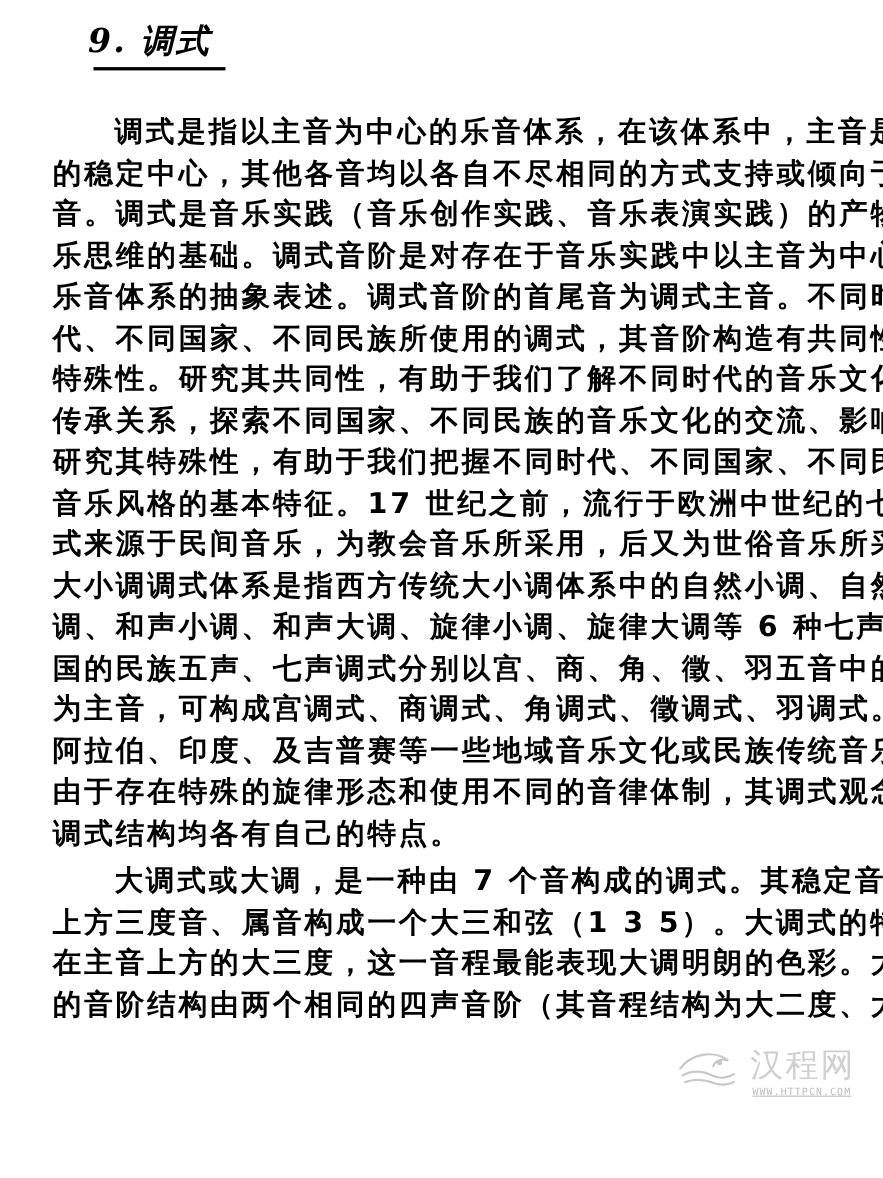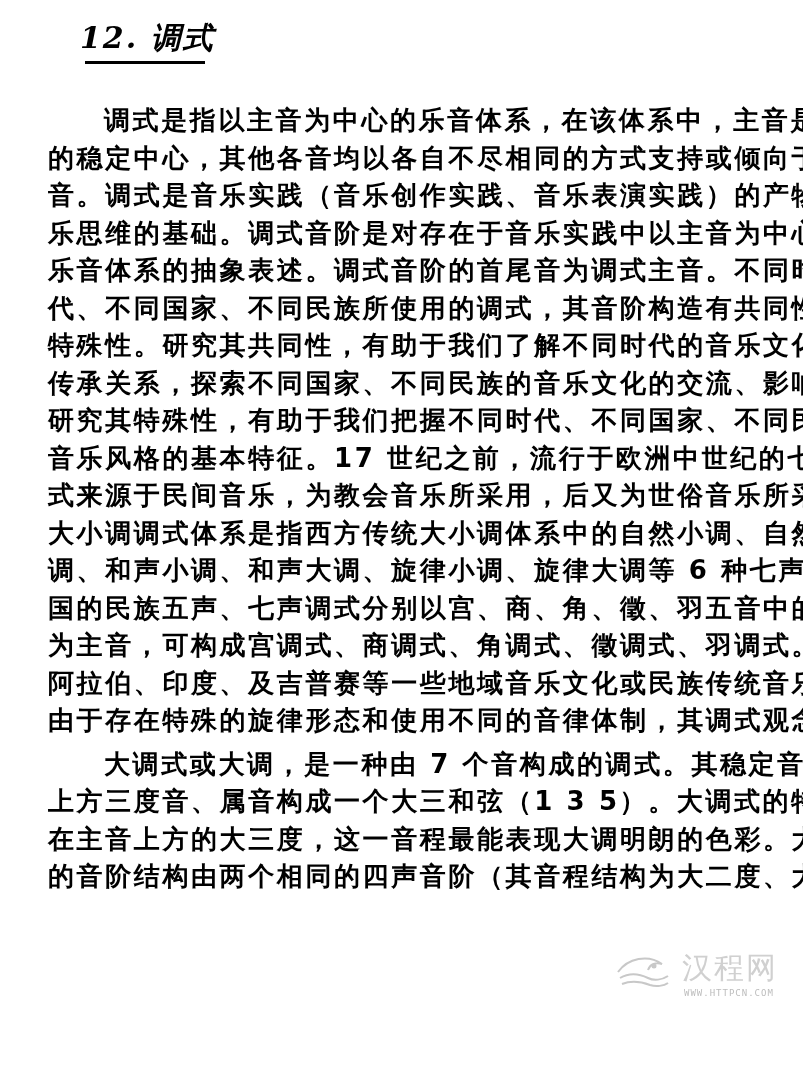--- a/index.html
+++ b/index.html
@@ -115,26 +115,27 @@
   }
   .wm-url {
     position: absolute;
     left: 72px;
     top: 40px;
     font-family: "DejaVu Sans Mono", "Liberation Mono", monospace;
     font-size: 9px;
     letter-spacing: 1px;
     color: #bdbdbd;
     white-space: nowrap;
+    text-decoration: underline;
   }
 </style>
 </head>
 <body>
 
-<div class="title">12. 调式</div>
+<div class="title">9. 调式</div>
 <div class="title-rule"></div>
 
 <div class="page-body">
   <div>
     <span class="line indent">调式是指以主音为中心的乐音体系，在该体系中，主音是唯一</span>
     <span class="line">的稳定中心，其他各音均以各自不尽相同的方式支持或倾向于主</span>
     <span class="line">音。调式是音乐实践（音乐创作实践、音乐表演实践）的产物，是音</span>
     <span class="line">乐思维的基础。调式音阶是对存在于音乐实践中以主音为中心的</span>
     <span class="line">乐音体系的抽象表述。调式音阶的首尾音为调式主音。不同时</span>
     <span class="line">代、不同国家、不同民族所使用的调式，其音阶构造有共同性，也有</span>
@@ -142,20 +143,21 @@
     <span class="line">传承关系，探索不同国家、不同民族的音乐文化的交流、影响规律；</span>
     <span class="line">研究其特殊性，有助于我们把握不同时代、不同国家、不同民族的</span>
     <span class="line">音乐风格的基本特征。17 世纪之前，流行于欧洲中世纪的七声调</span>
     <span class="line">式来源于民间音乐，为教会音乐所采用，后又为世俗音乐所采用。</span>
     <span class="line">大小调调式体系是指西方传统大小调体系中的自然小调、自然大</span>
     <span class="line">调、和声小调、和声大调、旋律小调、旋律大调等 6 种七声调式。我</span>
     <span class="line">国的民族五声、七声调式分别以宫、商、角、徵、羽五音中的某一音</span>
     <span class="line">为主音，可构成宫调式、商调式、角调式、徵调式、羽调式。此外，如</span>
     <span class="line">阿拉伯、印度、及吉普赛等一些地域音乐文化或民族传统音乐中，</span>
     <span class="line">由于存在特殊的旋律形态和使用不同的音律体制，其调式观念和</span>
+    <span class="line last">调式结构均各有自己的特点。</span>
   </div>
 
 
   <div class="para2">
     <span class="line indent">大调式或大调，是一种由 7 个音构成的调式。其稳定音主音、</span>
     <span class="line">上方三度音、属音构成一个大三和弦（1 3 5）。大调式的特征表现</span>
     <span class="line">在主音上方的大三度，这一音程最能表现大调明朗的色彩。大调</span>
     <span class="line">的音阶结构由两个相同的四声音阶（其音程结构为大二度、大二</span>
   </div>
 </div>

